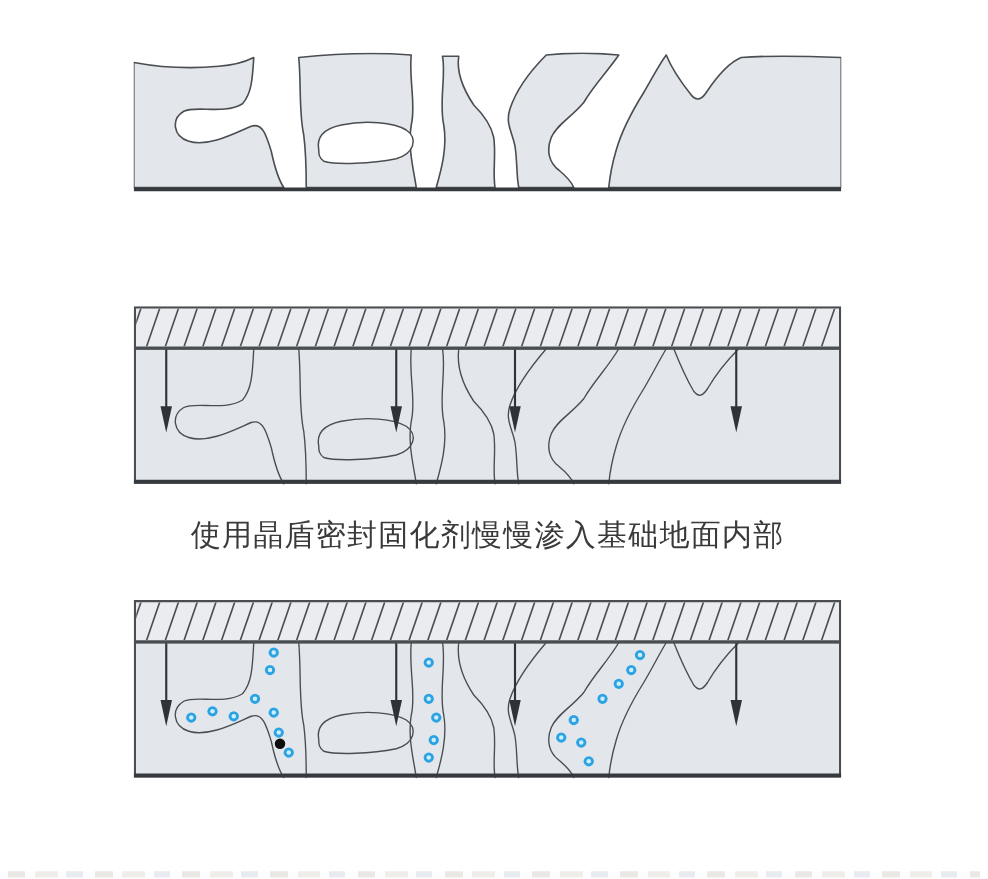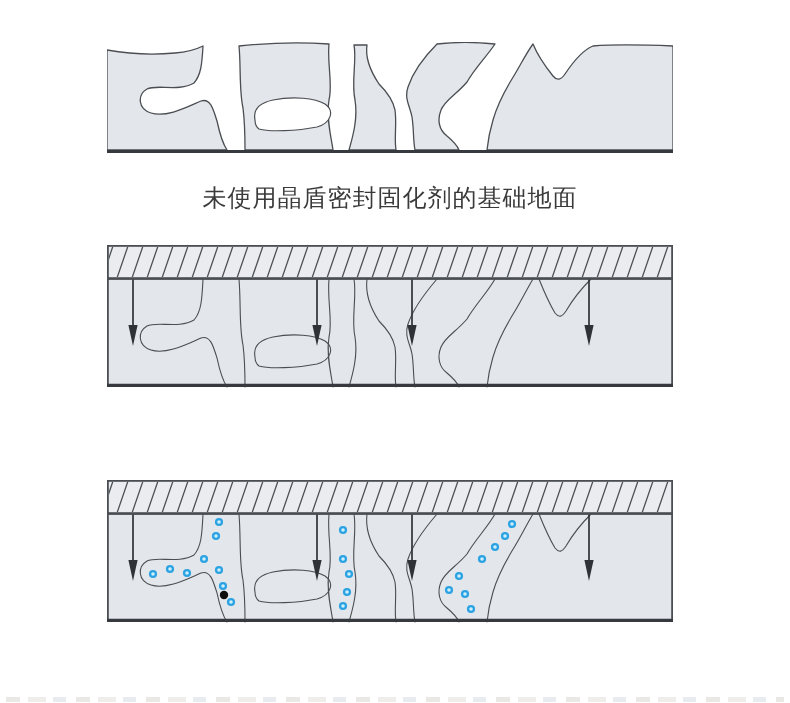--- a/index.html
+++ b/index.html
@@ -26,21 +26,20 @@
 
   <svg id="svg-panel1" class="panel p1" width="566" height="112" viewBox="0 0 566 112">
       <path d="M0,8 C22,12 48,13 68,11 C82,10 90,7 96,4 C95,22 94,33 87,41 C72,50 50,42 40,47 C30,53 31,67 44,71 C60,76 82,64 94,59 C103,56 106,66 110,79 C113,93 116,102 120,108 L0,108 Z" fill="#e3e6ea" stroke="#4a4e52" stroke-width="1.3" stroke-linejoin="round"></path>
       <path d="M132,4 C160,1 195,0 222,2 C220,22 226,42 222,58 C219,76 224,94 226,108 L138,108 C138,96 138,82 136,66 C132,48 134,24 132,4 Z" fill="#e3e6ea" stroke="#4a4e52" stroke-width="1.3" stroke-linejoin="round"></path>
       <path d="M247,3 C251,3 256,3 260,3 C258,16 264,30 272,42 C280,50 286,58 288,68 C290,82 287,95 289,108 L242,108 C246,94 251,76 248,58 C244,40 250,18 247,3 Z" fill="#e3e6ea" stroke="#4a4e52" stroke-width="1.3" stroke-linejoin="round"></path>
       <path d="M330,2 C348,0 368,0 388,2 C380,14 368,26 360,40 C350,52 338,58 334,68 C330,78 332,88 340,94 C346,99 350,103 352,108 L308,108 C306,98 307,88 305,75 C303,64 297,57 301,45 C306,30 318,14 330,2 Z" fill="#e3e6ea" stroke="#4a4e52" stroke-width="1.3" stroke-linejoin="round"></path>
       <path d="M426,2 C430,12 438,24 446,34 C450,39 454,38 458,32 C466,20 476,8 486,4 C512,2 540,3 566,4 L566,108 L380,108 C381,98 383,88 386,78 C390,64 398,48 408,32 C414,22 420,10 426,2 Z" fill="#e3e6ea" stroke="#4a4e52" stroke-width="1.3" stroke-linejoin="round"></path>
       <path d="M148,78 C146,68 152,61 166,58 C186,54 208,56 218,62 C228,69 224,81 210,85 C190,89 162,90 152,87 C148,84 148,81 148,78 Z" fill="#ffffff" stroke="#4a4e52" stroke-width="1.2"></path>
       <line x1="0" y1="109.5" x2="566" y2="109.5" stroke="#36393d" stroke-width="3"></line>
     </svg>
-  <div class="caption c1">未使用晶盾密封固化剂的基础地面</div>
 
   <svg id="svg-panel2" class="panel p2" width="566" height="144" viewBox="0 0 566 144">
       <rect x="0.9" y="0.9" width="564.2" height="32.2" fill="#eaecef" stroke="#4a4e52" stroke-width="1.8"></rect>
       <defs>
         <clipPath id="bandclip2">
           <rect x="2" y="2" width="562" height="30"></rect>
         </clipPath>
       </defs>
       <g clip-path="url(#bandclip2)">
         <line x1="-5" y1="33" x2="6" y2="1" stroke="#4a4e52" stroke-width="1.3"></line>
@@ -100,20 +99,21 @@
         <line x1="26" y1="0.5" x2="26" y2="48" stroke="#2f3337" stroke-width="1.7"></line>
         <polygon points="21.4,46 30.6,46 26,67" fill="#2f3337"></polygon>
         <line x1="210" y1="0.5" x2="210" y2="48" stroke="#2f3337" stroke-width="1.7"></line>
         <polygon points="205.4,46 214.6,46 210,67" fill="#2f3337"></polygon>
         <line x1="305" y1="0.5" x2="305" y2="48" stroke="#2f3337" stroke-width="1.7"></line>
         <polygon points="300.4,46 309.6,46 305,67" fill="#2f3337"></polygon>
         <line x1="482" y1="0.5" x2="482" y2="48" stroke="#2f3337" stroke-width="1.7"></line>
         <polygon points="477.4,46 486.6,46 482,67" fill="#2f3337"></polygon>
       </g>
     </svg>
+  <div class="caption c2">使用晶盾密封固化剂慢慢渗入基础地面内部</div>
 
   <svg id="svg-panel3" class="panel p3" width="566" height="144" viewBox="0 0 566 144">
       <rect x="0.9" y="0.9" width="564.2" height="32.2" fill="#eaecef" stroke="#4a4e52" stroke-width="1.8"></rect>
       <defs>
         <clipPath id="bandclip3">
           <rect x="2" y="2" width="562" height="30"></rect>
         </clipPath>
       </defs>
       <g clip-path="url(#bandclip3)">
         <line x1="-5" y1="33" x2="6" y2="1" stroke="#4a4e52" stroke-width="1.3"></line>

